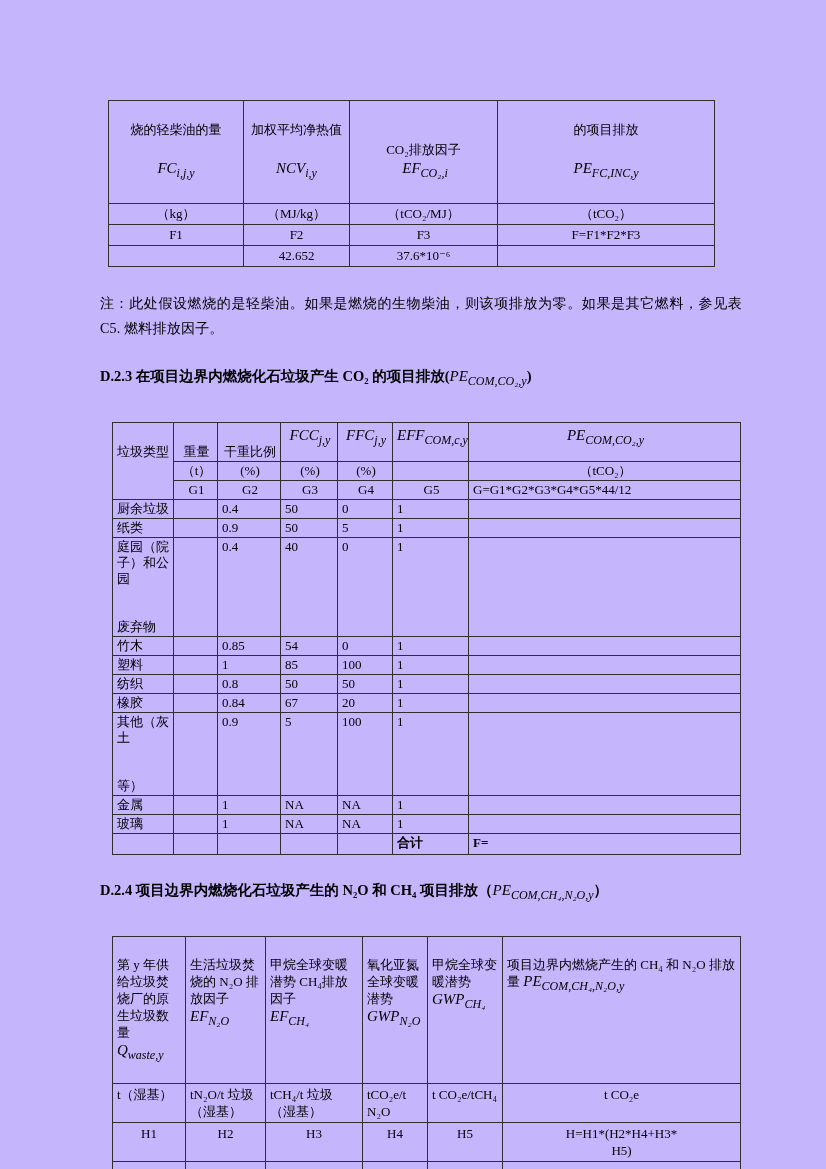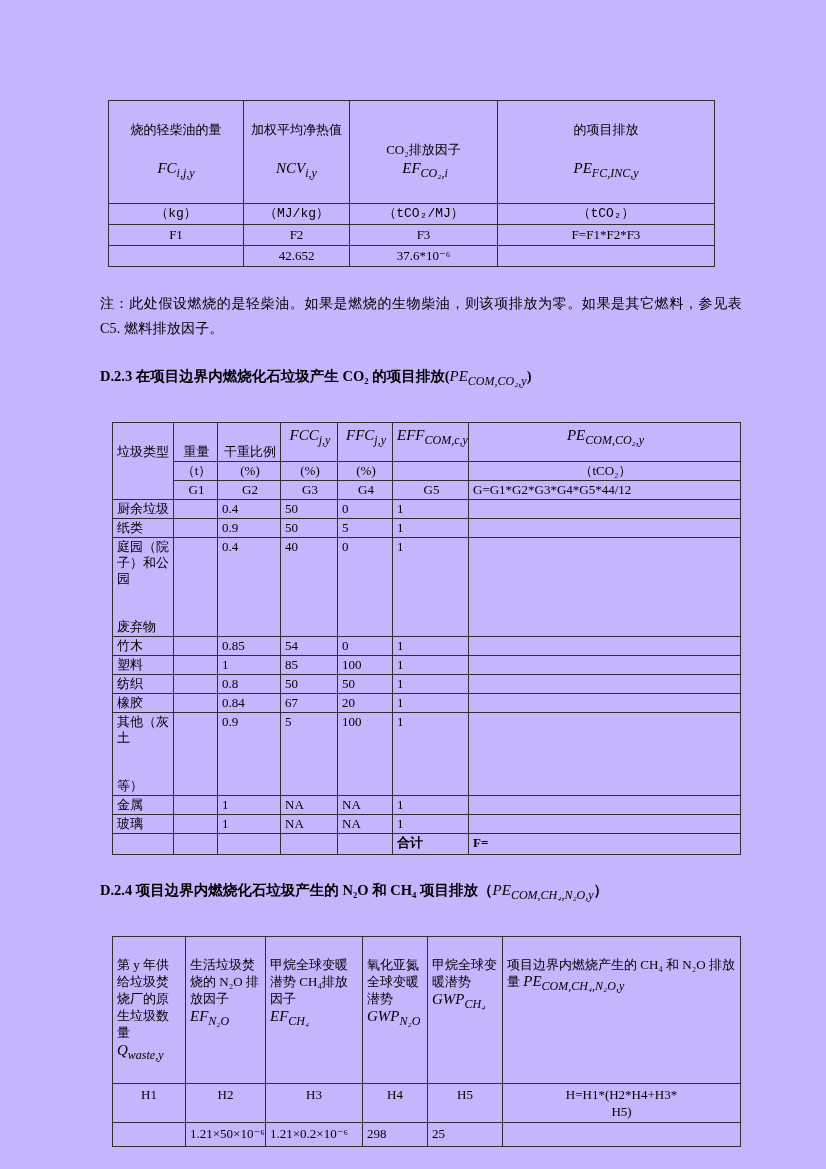--- a/index.html
+++ b/index.html
@@ -21,21 +21,21 @@
     font-size: 13px;
   }
   .fm { font-style: italic; font-family: "Liberation Serif", "DejaVu Serif", serif; font-size: 15px; font-weight: normal; }
   .fm sub { font-size: 12px; }
   .b { font-weight: bold; }
 
   
   .t1 { margin: 100px 0 0 108px; width: 606px; }
   .t1 td { text-align: center; vertical-align: middle; padding: 1px 2px; line-height: 18px; }
   .t1 tr.hd { height: 46px; }
-  .t1 tr.r2 { height: 19px; font-family: Liberation Mono, monospace; }
+  .t1 tr.r2 { height: 19px; }
   .t1 tr.r3 { height: 18px; }
   .t1 tr.r4 { height: 17px; }
   .t1 .zh { line-height: 19px; }
   .t1 .fmline { line-height: 22px; }
 
   
   .note {
     width: 642px;
     margin: 24px 0 0 100px;
     font-size: 14px;
@@ -301,20 +301,28 @@
         <span class="fm fmblock"><span>GWP</span><sub>N₂O</sub></span>
       </td>
       <td>
         <span>甲烷全球变暖潜势</span>
         <span class="fm fmblock"><span>GWP</span><sub>CH₄</sub></span>
       </td>
       <td>
         <span>项目边界内燃烧产生的 CH₄ 和 N₂O 排放量 </span><span class="fm"><span>PE</span><sub>COM,CH₄,N₂O,y</sub></span>
       </td>
     </tr>
+    <tr class="un">
+      <td>t（湿基）</td>
+      <td>tN₂O/t 垃圾（湿基）</td>
+      <td>tCH₄/t 垃圾（湿基）</td>
+      <td>tCO₂e/t N₂O</td>
+      <td>t CO₂e/tCH₄</td>
+      <td class="c">t CO₂e</td>
+    </tr>
     <tr class="hr">
       <td class="c">H1</td>
       <td class="c">H2</td>
       <td class="c">H3</td>
       <td class="c">H4</td>
       <td class="c">H5</td>
       <td class="c">H=H1*(H2*H4+H3*
 H5)</td>
     </tr>
     <tr class="vr">

